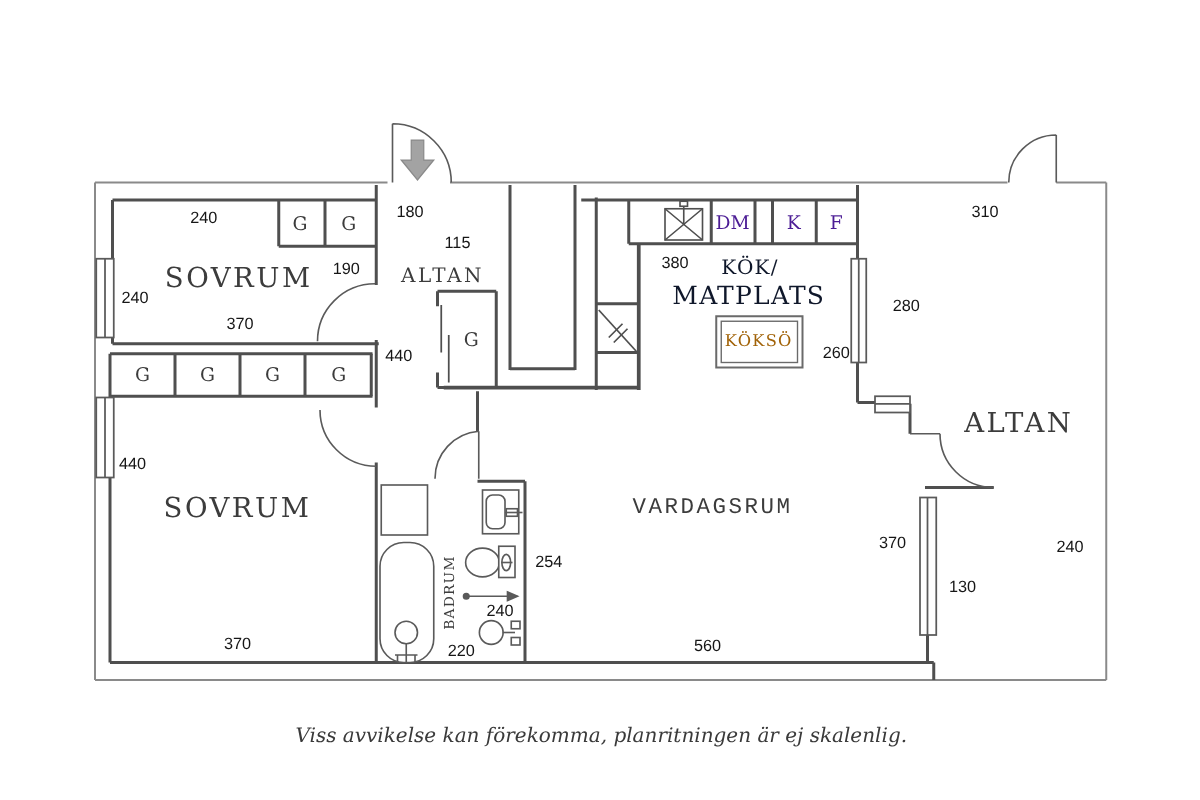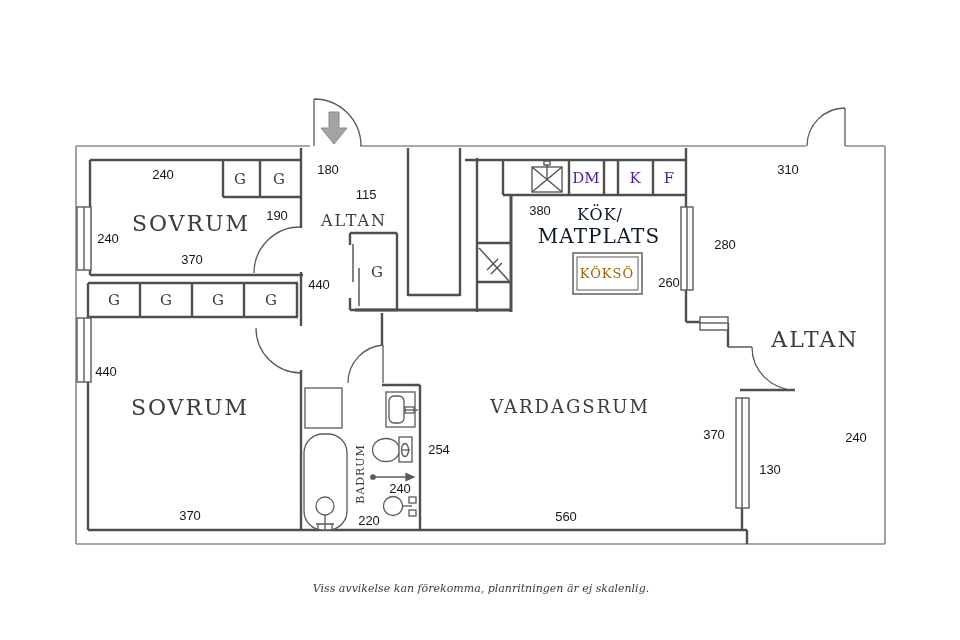--- a/index.html
+++ b/index.html
@@ -7,22 +7,22 @@
           font-family:"Liberation Sans",sans-serif;}
   #plan-svg{position:absolute;left:0;top:0;}
   .lbl{position:absolute;transform:translate(-50%,-50%);white-space:nowrap;color:#1c1c1c;}
   .dim{font-family:"Liberation Sans",sans-serif;font-size:13px;color:#161616;}
   .room{font-family:"DejaVu Serif",serif;font-size:22px;letter-spacing:2px;color:#3c3c3c;}
   .room-sm{font-family:"DejaVu Serif",serif;font-size:15px;letter-spacing:1px;color:#0f172a;}
   .g{font-family:"DejaVu Serif",serif;font-size:15px;color:#3c3c3c;}
   .appl{font-family:"DejaVu Serif",serif;font-size:15px;color:#4c1d95;}
   .island{font-family:"DejaVu Serif",serif;font-size:13px;letter-spacing:1px;color:#a16207;text-align:center;}
   .vert{transform:translate(-50%,-50%) rotate(-90deg);font-size:11px;letter-spacing:1px;}
-  .big{font-size:18px;}
-  .footer{font-family:"DejaVu Serif",serif;font-style:italic;font-size:11px;color:#3a3a3a;}
+  .big{font-size:18px;font-family:Liberation Mono, monospace;}
+  .footer{font-family:"DejaVu Serif",serif;font-style:italic;font-size:16px;color:#3a3a3a;}
 </style>
 </head>
 <body>
 
 <div id="canvas">
 
   <svg id="plan-svg" width="960" height="640" viewBox="0 0 960 640">
 
     <g stroke="#8a8a8a" stroke-width="1.6" fill="none">
       <path d="M 76,146 H 310 M 360,146 H 806 M 845,146 H 885"></path>

